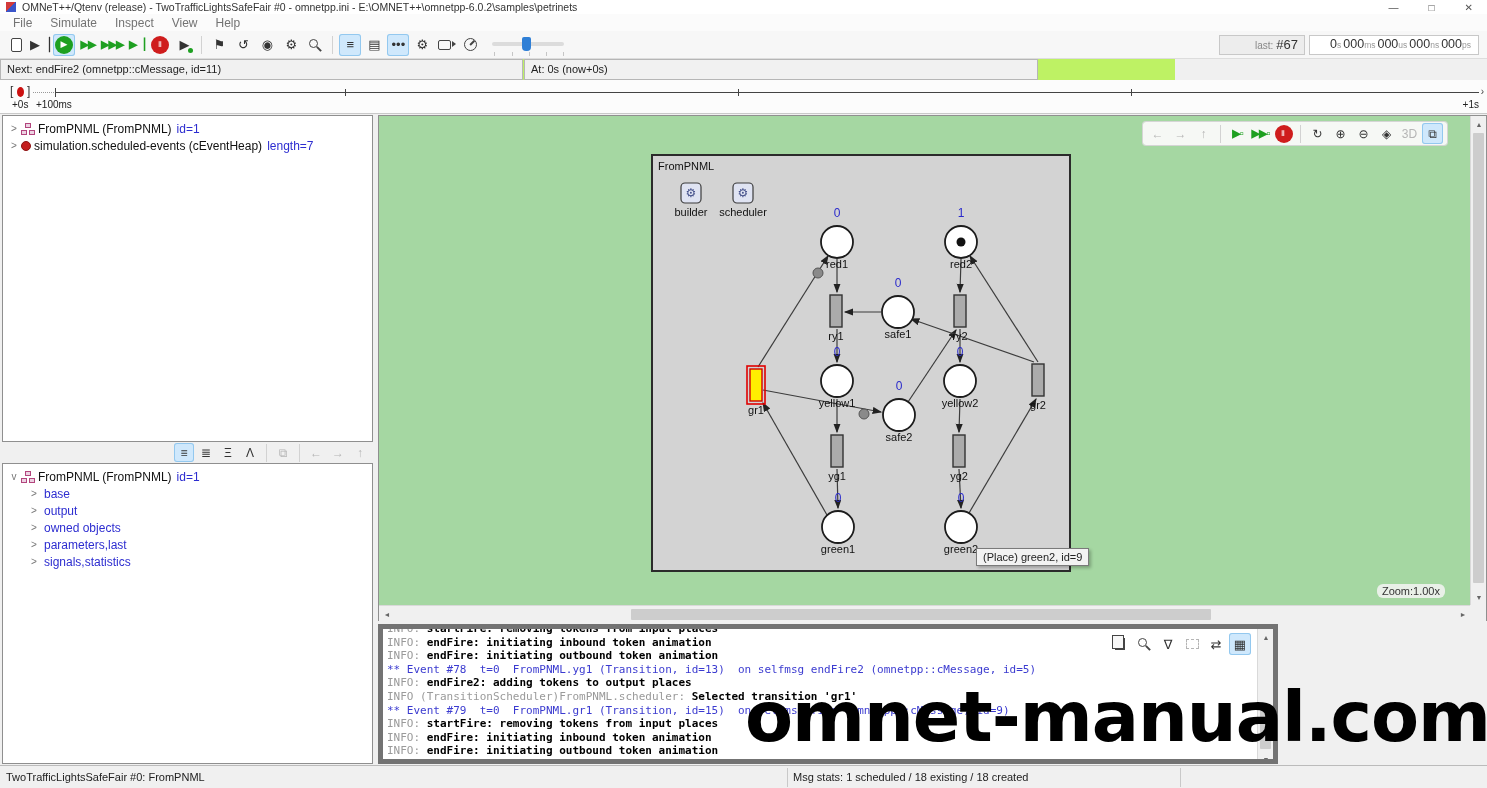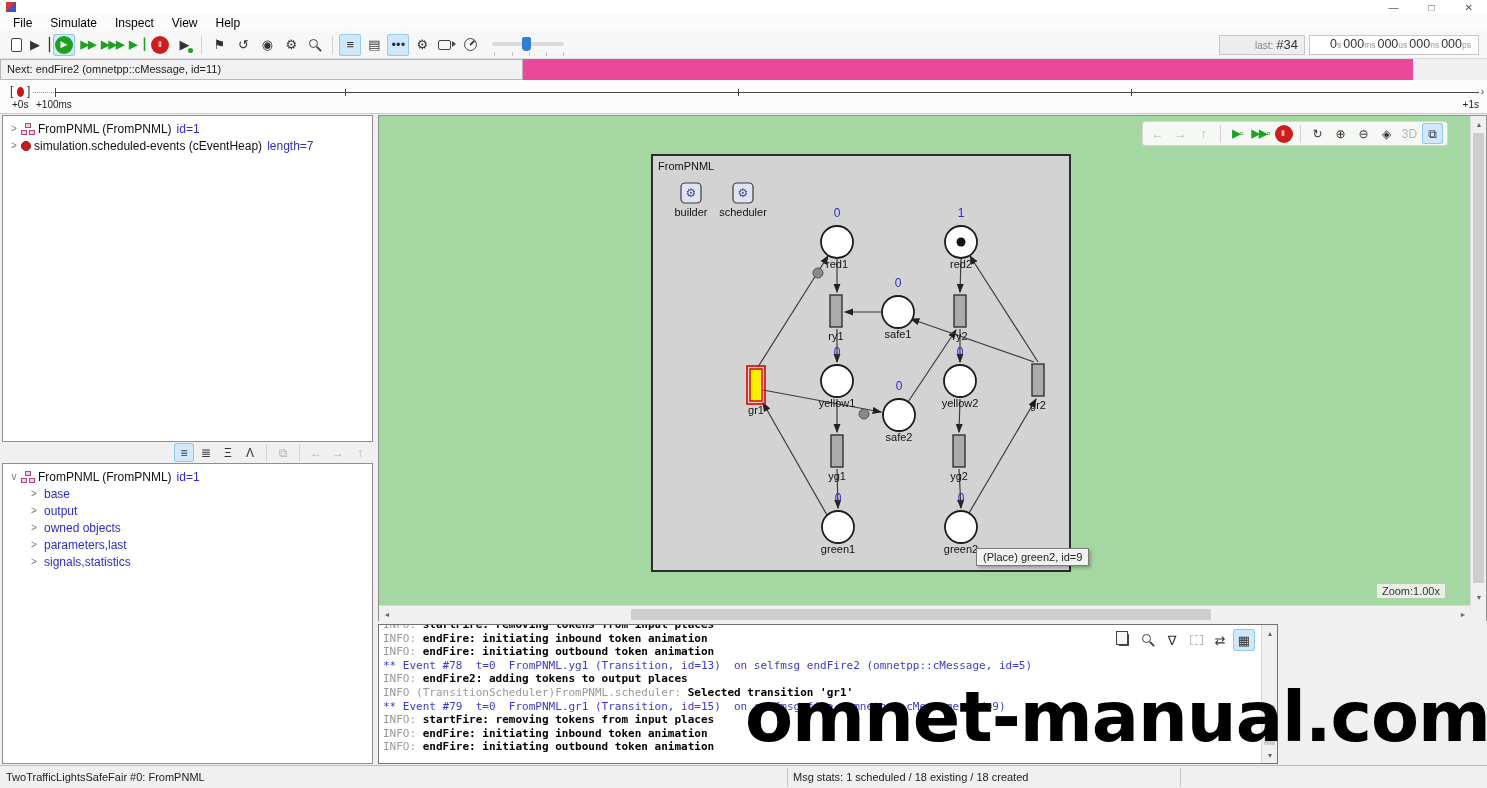--- a/index.html
+++ b/index.html
@@ -6,21 +6,21 @@
   html,body{width:1487px;height:788px}
   body{position:relative;font-family:"Liberation Sans",sans-serif;background:#f0f0f0;overflow:hidden;color:#222}
 
   
   .titlebar{position:absolute;left:0;top:0;width:1487px;height:14px;background:#fff;display:flex;align-items:center;font-size:10.5px;color:#333}
   .app-icon{width:10px;height:10px;margin:0 6px 0 6px;background:linear-gradient(135deg,#d23b3b 50%,#3b55c9 50%);flex:0 0 auto}
   .win-controls{margin-left:auto;display:flex;gap:30px;padding-right:14px;color:#555;font-size:10px}
   .win-controls span{cursor:default}
 
   
-  .menubar{position:absolute;left:0;top:14px;width:1487px;height:17px;background:#fbfbfb;display:flex;align-items:center;font-size:12px;color:#000000;padding-left:4px}
+  .menubar{position:absolute;left:0;top:14px;width:1487px;height:17px;background:#fbfbfb;display:flex;align-items:center;font-size:12px;color:#737373;padding-left:4px}
   .menu-item{padding:0 9px;height:100%;display:flex;align-items:center}
 
   
   .toolbar{position:absolute;left:0;top:31px;width:1487px;height:28px;background:#f7f7f7;border-bottom:1px solid #ddd;display:flex;align-items:center;padding:0 4px}
   .tb-group{display:flex;align-items:center}
   .tb-btn{display:inline-flex;align-items:center;justify-content:center;min-width:22px;height:22px;margin:0 1px;border-radius:3px;font-size:13px;color:#333;position:relative}
   .tb-btn.active{background:#cfe8fc;box-shadow:0 0 0 1px #93c8ef inset}
   .tb-btn.dim{color:#b5b5b5}
   .tb-btn.green .glyph{color:#1ea021;font-weight:bold;font-size:11px;letter-spacing:-1px}
   .tb-btn.circle-green .glyph,.tb-btn.circle-red .glyph{width:18px;height:18px;border-radius:50%;display:flex;align-items:center;justify-content:center;color:#fff}
@@ -48,21 +48,21 @@
 
   .tb-right{margin-left:auto;display:flex;align-items:flex-end;gap:4px;padding-right:4px}
   .lastbox{width:86px;height:20px;background:#ededed;border:1px solid #c8c8c8;display:flex;align-items:baseline;justify-content:flex-end;padding:1px 6px;gap:3px}
   .lastbox .lbl{font-size:10px;color:#888}
   .lastbox .val{font-size:13px;color:#333}
   .clockbox{width:170px;height:20px;background:#fff;border:1px solid #c8c8c8;display:flex;align-items:baseline;justify-content:flex-end;padding:1px 5px}
   .clockbox .v{font-size:12.5px;color:#333}
   .clockbox .u{font-size:8.5px;color:#999;margin-right:2px}
 
   
-  .statusrow{position:absolute;left:0;top:59px;width:1413px;height:21px;display:flex;background:#ec4899}
+  .statusrow{position:absolute;left:0;top:59px;width:1175px;height:21px;display:flex;background:#bef264}
   .status-cell{height:21px;background:#f1f1f1;border:1px solid #b6b6b6;font-size:11px;color:#222;padding:3px 6px;white-space:nowrap;overflow:hidden}
   .status-cell:nth-child(1){flex:0 0 523px}
   .status-cell:nth-child(2){flex:0 0 514px;margin-left:1px}
   .status-cell:nth-child(3){flex:1;margin-left:1px}
 
   
   .timeline{position:absolute;left:0;top:80px;width:1487px;height:34px;background:#fcfcfc;border-bottom:1px solid #c9c9c9}
   .timeline .bracket{position:absolute;top:4px;font-size:12px;color:#333}
   .timeline .reddot{position:absolute;left:17px;top:7px;width:7px;height:10px;background:#cc1111;border-radius:50%}
   .timeline .lab{position:absolute;top:19px;font-size:10px;color:#222}
@@ -93,34 +93,34 @@
 
   
   .canvas{position:absolute;left:378px;top:115px;width:1109px;height:506px;border:1px solid #8f8f8f;background:#a5d7a2}
   .canvas-green{position:absolute;left:0;top:0;width:1092px;height:489px;overflow:hidden}
   .petri-svg{position:absolute;left:272px;top:38px}
   .net-label{font-family:"Liberation Sans",sans-serif;font-size:11px;fill:#111}
   .net-count{font-family:"Liberation Sans",sans-serif;font-size:12px;fill:#2a2acc}
   .gear{font-size:12px;fill:#44508a}
   .canvas-toolbar{position:absolute;right:24px;top:6px;display:flex;align-items:center;background:rgba(250,250,250,.95);border-radius:3px;padding:1px 3px;box-shadow:0 0 0 1px #d5d5d5}
   .canvas-toolbar .tb-btn{min-width:21px;height:21px;font-size:12px}
-  .zoom-label{position:absolute;right:26px;top:468px;font-size:11px;color:#333;background:rgba(245,245,245,.85);padding:1px 5px;border-radius:0}
+  .zoom-label{position:absolute;right:26px;top:468px;font-size:11px;color:#333;background:rgba(245,245,245,.85);padding:1px 5px;border-radius:6px}
   .tooltip{position:absolute;left:597px;top:432px;font-size:11px;color:#222;background:#f2f2f2;border:1px solid #7a7a7a;padding:2px 6px;box-shadow:2px 2px 3px rgba(0,0,0,.25);white-space:nowrap}
   
   .vscroll{position:absolute;right:0;top:0;width:16px;background:#f0f0f0;border-left:1px solid #d9d9d9}
   .canvas .vscroll{height:489px}
   .hscroll{position:absolute;left:0;top:489px;width:1092px;height:16px;background:#f0f0f0;border-top:1px solid #d9d9d9}
   .sb-arrow{position:absolute;color:#666;font-size:7px;width:16px;height:16px;display:flex;align-items:center;justify-content:center}
   .sb-thumb{position:absolute;background:#cdcdcd;border-radius:1px}
   .corner{position:absolute;right:0;top:489px;width:16px;height:16px;background:#f0f0f0}
 
   .hsplit{position:absolute;left:378px;top:621px;width:1109px;height:3px;background:#f0f0f0}
 
   
-  .logpanel{position:absolute;left:378px;top:624px;width:900px;height:140px;background:#fff;border:1px solid #737373;overflow:hidden}
+  .logpanel{position:absolute;left:378px;top:624px;width:900px;height:140px;background:#fff;border:5px solid #737373;overflow:hidden}
   .log-lines{position:absolute;left:4px;top:0;margin-top:-7px;font-family:"DejaVu Sans Mono","Liberation Mono",monospace;font-size:11px;line-height:13.6px;white-space:pre}
   .seg-dim{color:#9a9a9a}
   .seg-msg{color:#000;font-weight:bold}
   .seg-event{color:#3b3bd0}
   .log-toolbar{position:absolute;right:21px;top:4px;display:flex;align-items:center;background:#fff}
   .log-toolbar .tb-btn{min-width:22px;height:22px;font-size:13px}
   .logpanel .vscroll{height:138px}
 
   
   .footer{position:absolute;left:0;top:765px;width:1487px;height:23px;background:#f0f0f0;border-top:1px solid #bbb;font-size:11px;color:#222}
@@ -128,20 +128,21 @@
   .fdiv{position:absolute;top:2px;width:1px;height:19px;background:#c9c9c9}
 
   
   .watermark{position:absolute;right:-3px;top:682px;font-family:"DejaVu Sans",sans-serif;font-size:70px;font-weight:800;letter-spacing:-1px;color:#000;white-space:nowrap;z-index:50;line-height:1}
 </style>
 </head>
 <body>
 
 <div class="titlebar">
   <span class="app-icon"></span>
+  <span>OMNeT++/Qtenv (release) - TwoTrafficLightsSafeFair #0 - omnetpp.ini - E:\OMNET++\omnetpp-6.0.2\samples\petrinets</span>
   <span class="win-controls">
     <span>—</span>
     <span>□</span>
     <span>✕</span>
   </span>
 </div>
 
 <div class="menubar">
   <span class="menu-item">File</span>
   <span class="menu-item">Simulate</span>
@@ -220,39 +221,40 @@
         <i></i>
         <i></i>
         <i></i>
         <i></i>
         <i></i>
       </span>
   </span>
   <span class="tb-right">
     <span class="lastbox">
       <span class="lbl">last:</span>
-      <span class="val">#34</span>
+      <span class="val">#67</span>
     </span>
     <span class="clockbox">
         <span class="v">0</span>
         <span class="u">s</span>
         <span class="v">000</span>
         <span class="u">ms</span>
         <span class="v">000</span>
         <span class="u">us</span>
         <span class="v">000</span>
         <span class="u">ns</span>
         <span class="v">000</span>
         <span class="u">ps</span>
       </span>
   </span>
 </div>
 
 <div class="statusrow">
   <div class="status-cell">Next: endFire2 (omnetpp::cMessage, id=11)</div>
+  <div class="status-cell">At: 0s (now+0s)</div>
 </div>
 
 <div class="timeline">
   <span class="bracket" style="left:10px">[</span>
   <span class="reddot"></span>
   <span class="bracket" style="left:27px">]</span>
   <span class="lab" style="left:12px">+0s</span>
   <span class="dotline"></span>
   <span class="tick" style="left:55px;height:9px;top:8px"></span>
   <span class="lab" style="left:36px">+100ms</span>

